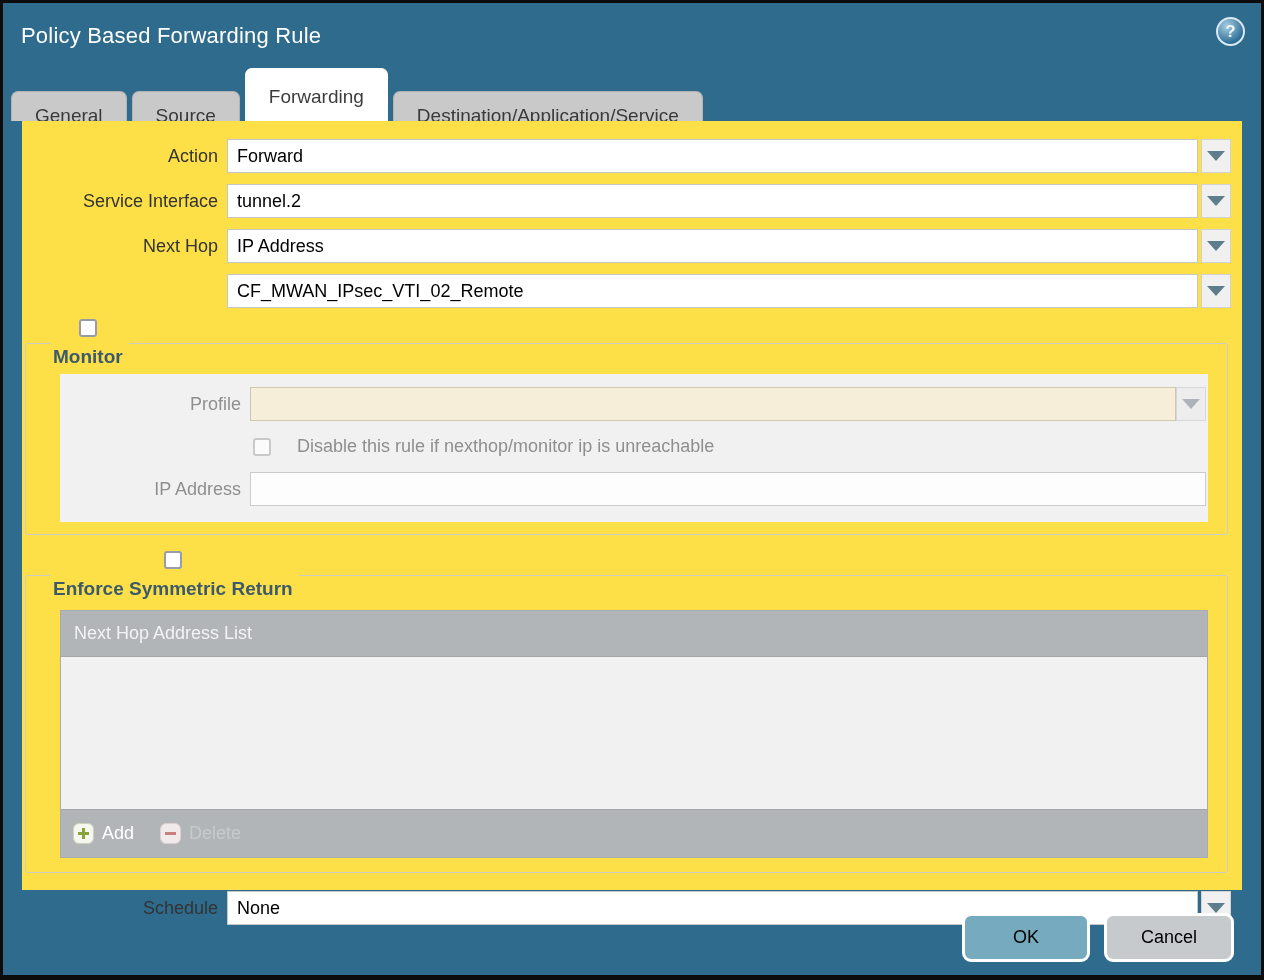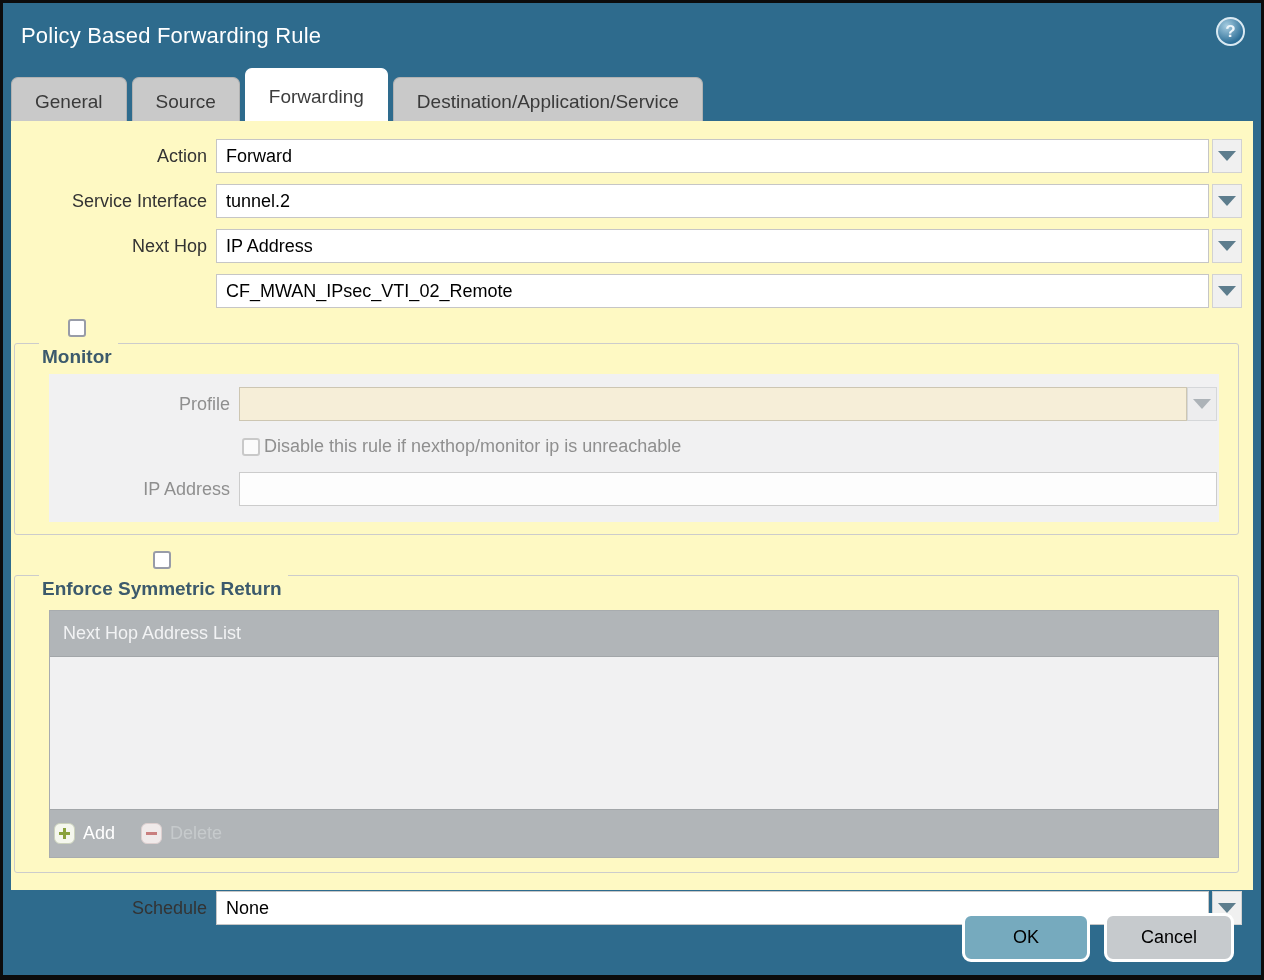--- a/index.html
+++ b/index.html
@@ -13,26 +13,26 @@
   .titlebar { position: relative; height: 64px; }
   .title { position: absolute; left: 18px; top: 20px; color: #ffffff; font-size: 22px; font-weight: 400; letter-spacing: .2px; }
   .help { position: absolute; right: 16px; top: 14px; width: 29px; height: 29px; border-radius: 50%;
           background: radial-gradient(circle at 35% 28%, #a7cde1, #2c6e97 72%);
           border: 2px solid #d9e9f2; color: #eef6fb; font-size: 17px; font-weight: bold;
           text-align: center; line-height: 25px; cursor: pointer; }
 
   
   .tabs { display: flex; align-items: flex-end; gap: 5px; padding-left: 8px; height: 54px; }
   .tab { background: var(--tab_inactive, #c9c9c9); color: #3a3a3a; font-size: 19px; padding: 0 23px;
-         height: 44px; line-height: 47px; border-radius: 7px 7px 0 0; border: 1px solid #b2b2b2;
+         height: 30px; line-height: 47px; border-radius: 7px 7px 0 0; border: 1px solid #b2b2b2;
          border-bottom: none; cursor: pointer; white-space: nowrap; }
   .tab.active { background: #ffffff; border-color: #ffffff; height: 53px; line-height: 56px; color: #3d3d3d; }
 
   
-  .content { background: #fef9c3; margin: 0 8px; height: 769px; padding: 18px 11px 0 0; position: relative; }
+  .content { background: #fde047; margin: 0 19px; height: 769px; padding: 18px 11px 0 0; position: relative; }
 
   .row { display: flex; align-items: center; margin-bottom: 11px; }
   .lbl { width: 205px; text-align: right; padding-right: 9px; color: #333333; font-size: 18px; flex: none; }
   .field { flex: 1; display: flex; align-items: center; }
   .input { flex: 1; height: 34px; border: 1px solid #c6c6c6; background: #ffffff; font-size: 18px;
            color: #000000; padding: 0 9px; display: flex; align-items: center; white-space: nowrap; overflow: hidden; }
   .trigger { width: 30px; height: 34px; background: #f0f0f0; border: 1px solid #d2d2d2; margin-left: 3px;
              flex: none; display: flex; align-items: center; justify-content: center; cursor: pointer; }
   .tri { width: 0; height: 0; border-left: 9px solid transparent; border-right: 9px solid transparent;
          border-top: 10px solid #5d7d8d; }
@@ -46,31 +46,31 @@
         flex: none; cursor: pointer; }
   .cb.dis { border-color: #c9c9c9; background: #fbfbfb; cursor: default; }
 
   .panel { background: #f1f1f2; margin: 4px 2px 0 10px; padding: 13px 2px 16px 0; }
   .panel .lbl { width: 190px; color: #8f8f8f; }
   .panel .row { margin-bottom: 15px; }
   .panel .row:last-child { margin-bottom: 0; }
   .input.disabled-beige { background: var(--field_disabled, #f6eed8); border-color: #cdc6b2; }
   .input.disabled-white { background: #fdfdfd; border-color: #cccccc; }
   .panel .trigger { margin-left: 0; background: #ededee; border-color: #d5d7d9; cursor: default; }
-  .cbrow { padding-left: 193px; display: flex; align-items: center; gap: 4px; }
+  .cbrow { padding-left: 193px; display: flex; align-items: center; gap: 26px; }
   .cbrow .cblabel { color: #8f8f8f; font-size: 18px; }
 
   
   .sym-fieldset { margin-top: 16px; }
   .table { margin: 8px 2px 2px 10px; border: 1px solid #a8acaf; }
   .thead { background: var(--table_bar, #b1b5b8); color: #f2f3f4; font-size: 18px; padding: 12px 13px;
            border-bottom: 1px solid #a2a6a9; }
   .tbody { height: 152px; background: #f1f1f2; }
   .tfoot { background: var(--table_bar, #b1b5b8); height: 48px; display: flex; align-items: center;
-           padding: 0 4px; gap: 26px; border-top: 1px solid #a2a6a9; }
+           padding: 0 12px; gap: 26px; border-top: 1px solid #a2a6a9; }
   .tbtn { display: flex; align-items: center; gap: 8px; font-size: 18px; cursor: pointer; }
   .tbtn .txt-on { color: #ffffff; }
   .tbtn.disabled { cursor: default; }
   .tbtn.disabled .txt-off { color: #c6cacc; }
   .sqicon { width: 21px; height: 21px; border-radius: 6px; position: relative; flex: none; }
   .sqicon.plus { background: #f5f7ee; border: 1px solid #ccd3bd; }
   .sqicon.plus::before { content: ""; position: absolute; left: 4px; top: 8px; width: 11px; height: 3px;
                          background: var(--add_green, #8aa23c); }
   .sqicon.plus::after  { content: ""; position: absolute; left: 8px; top: 4px; width: 3px; height: 11px;
                          background: var(--add_green, #8aa23c); }

